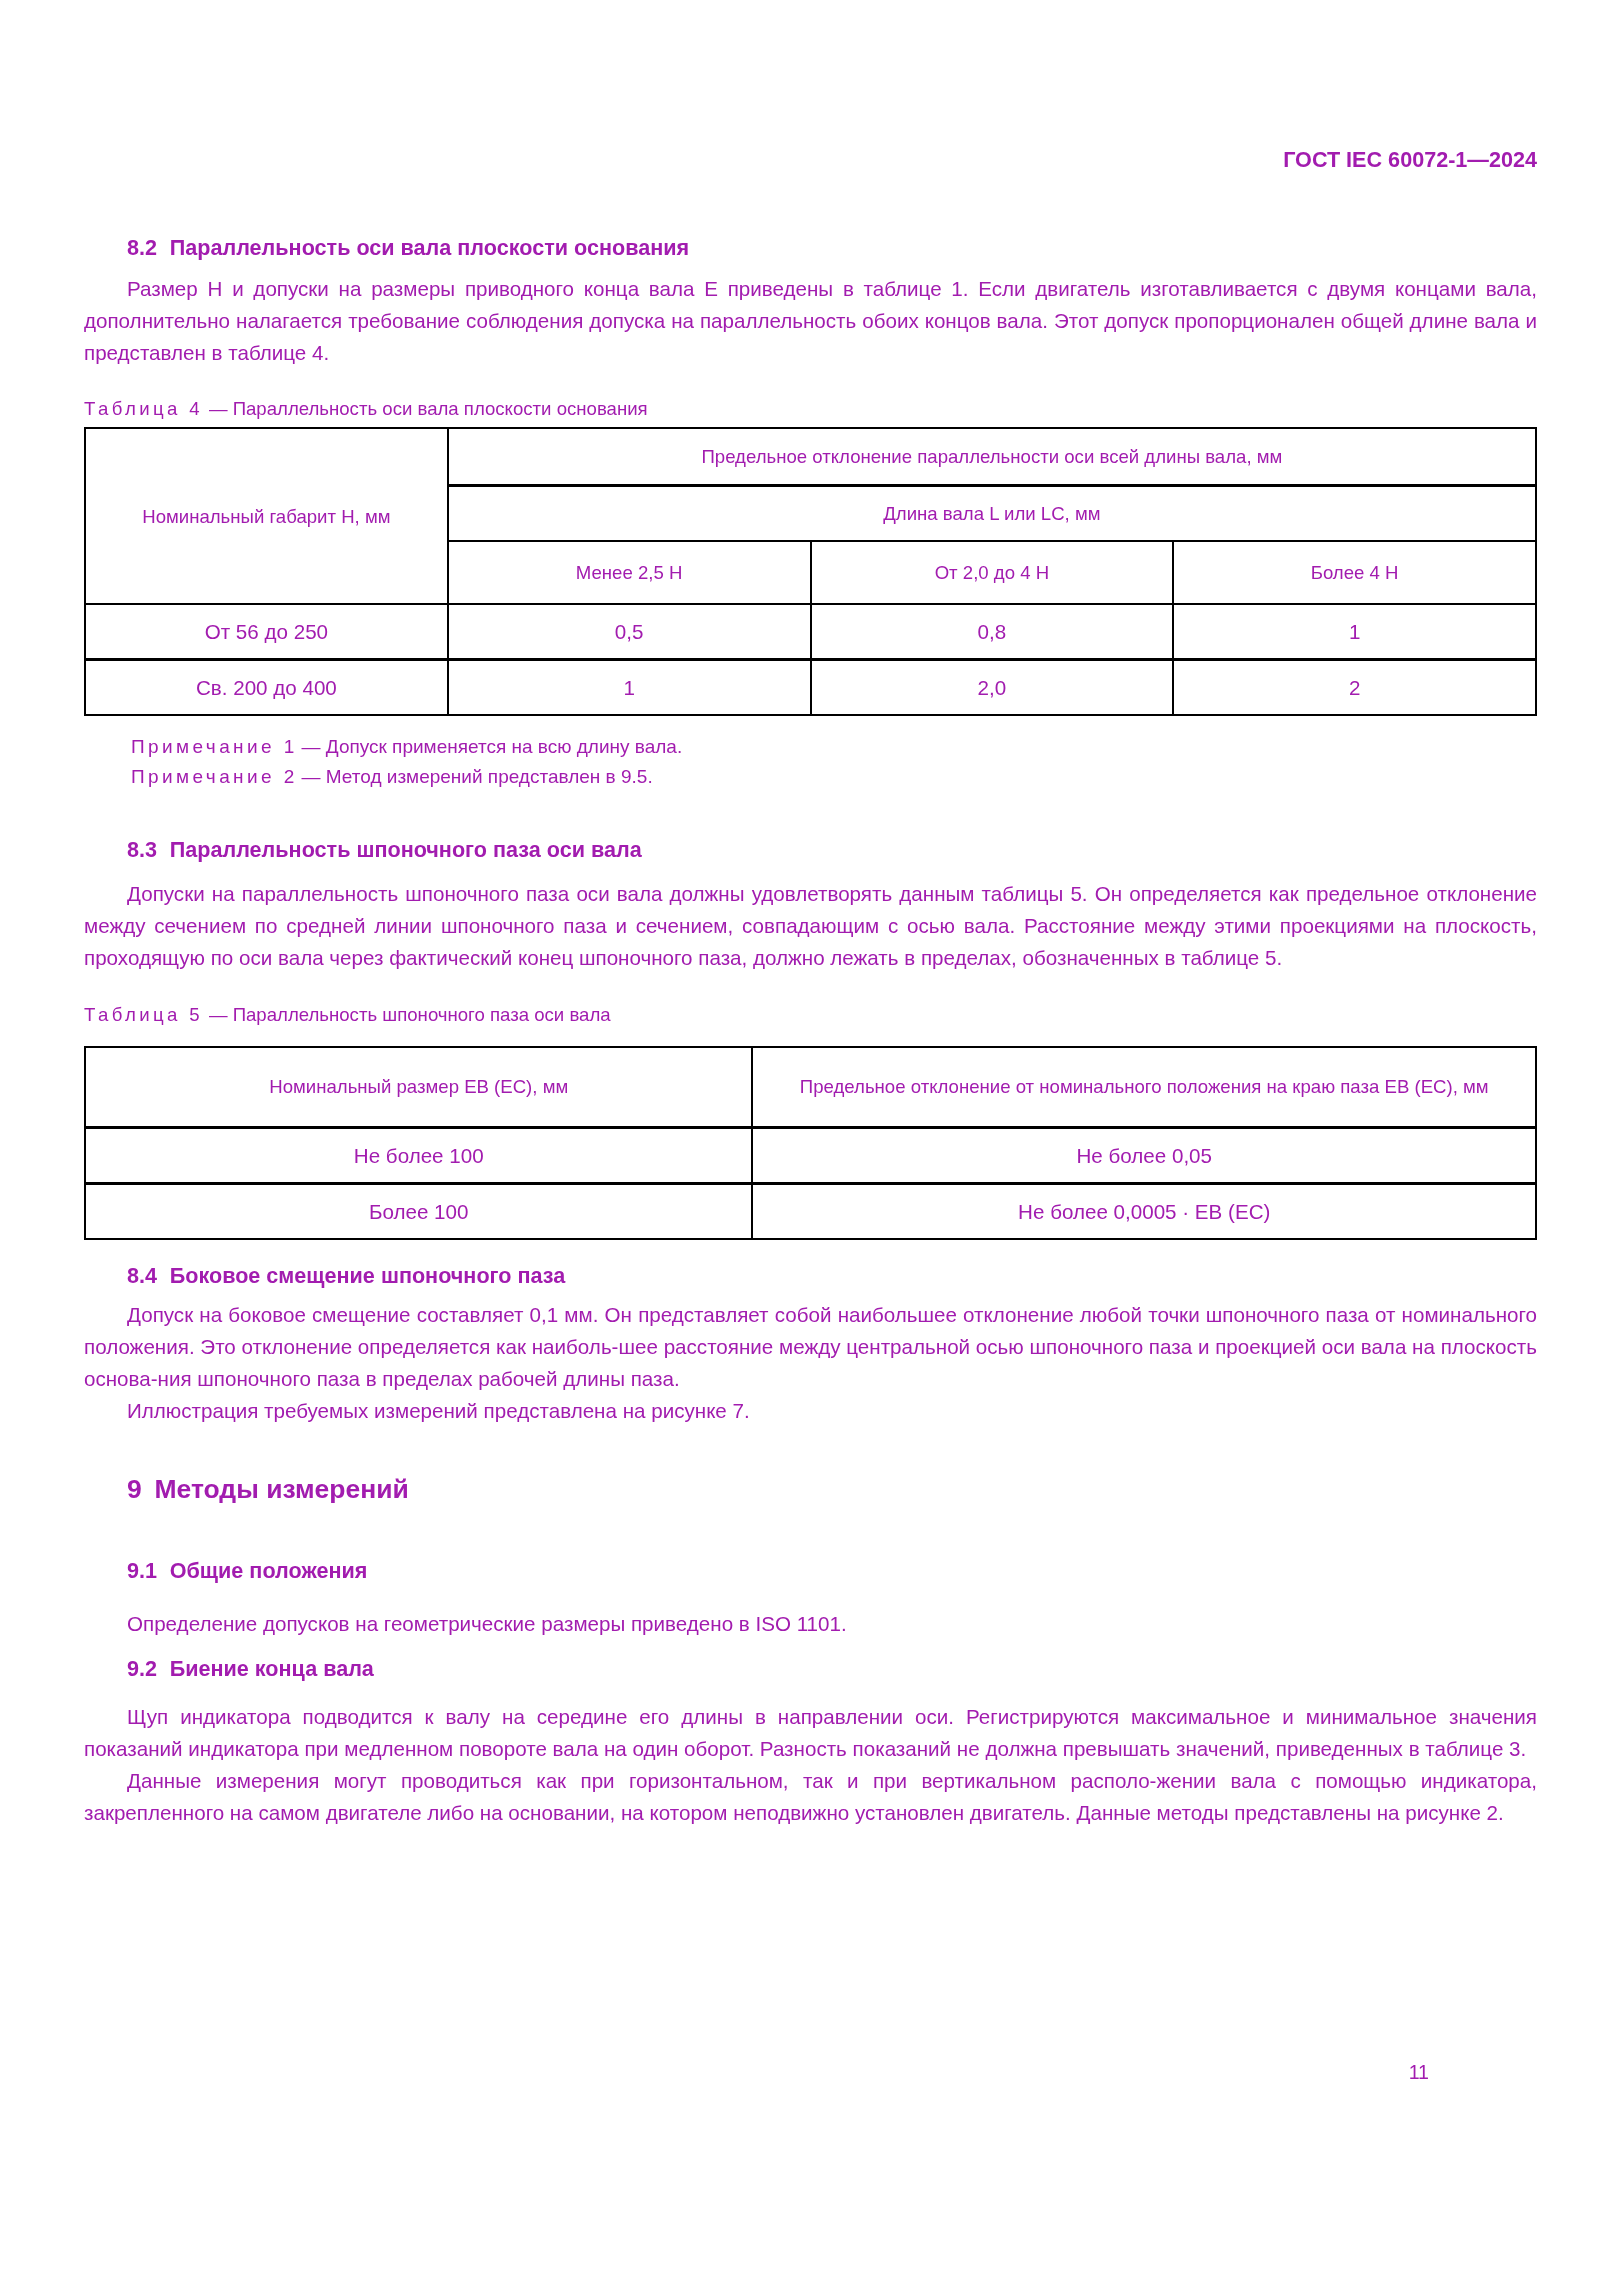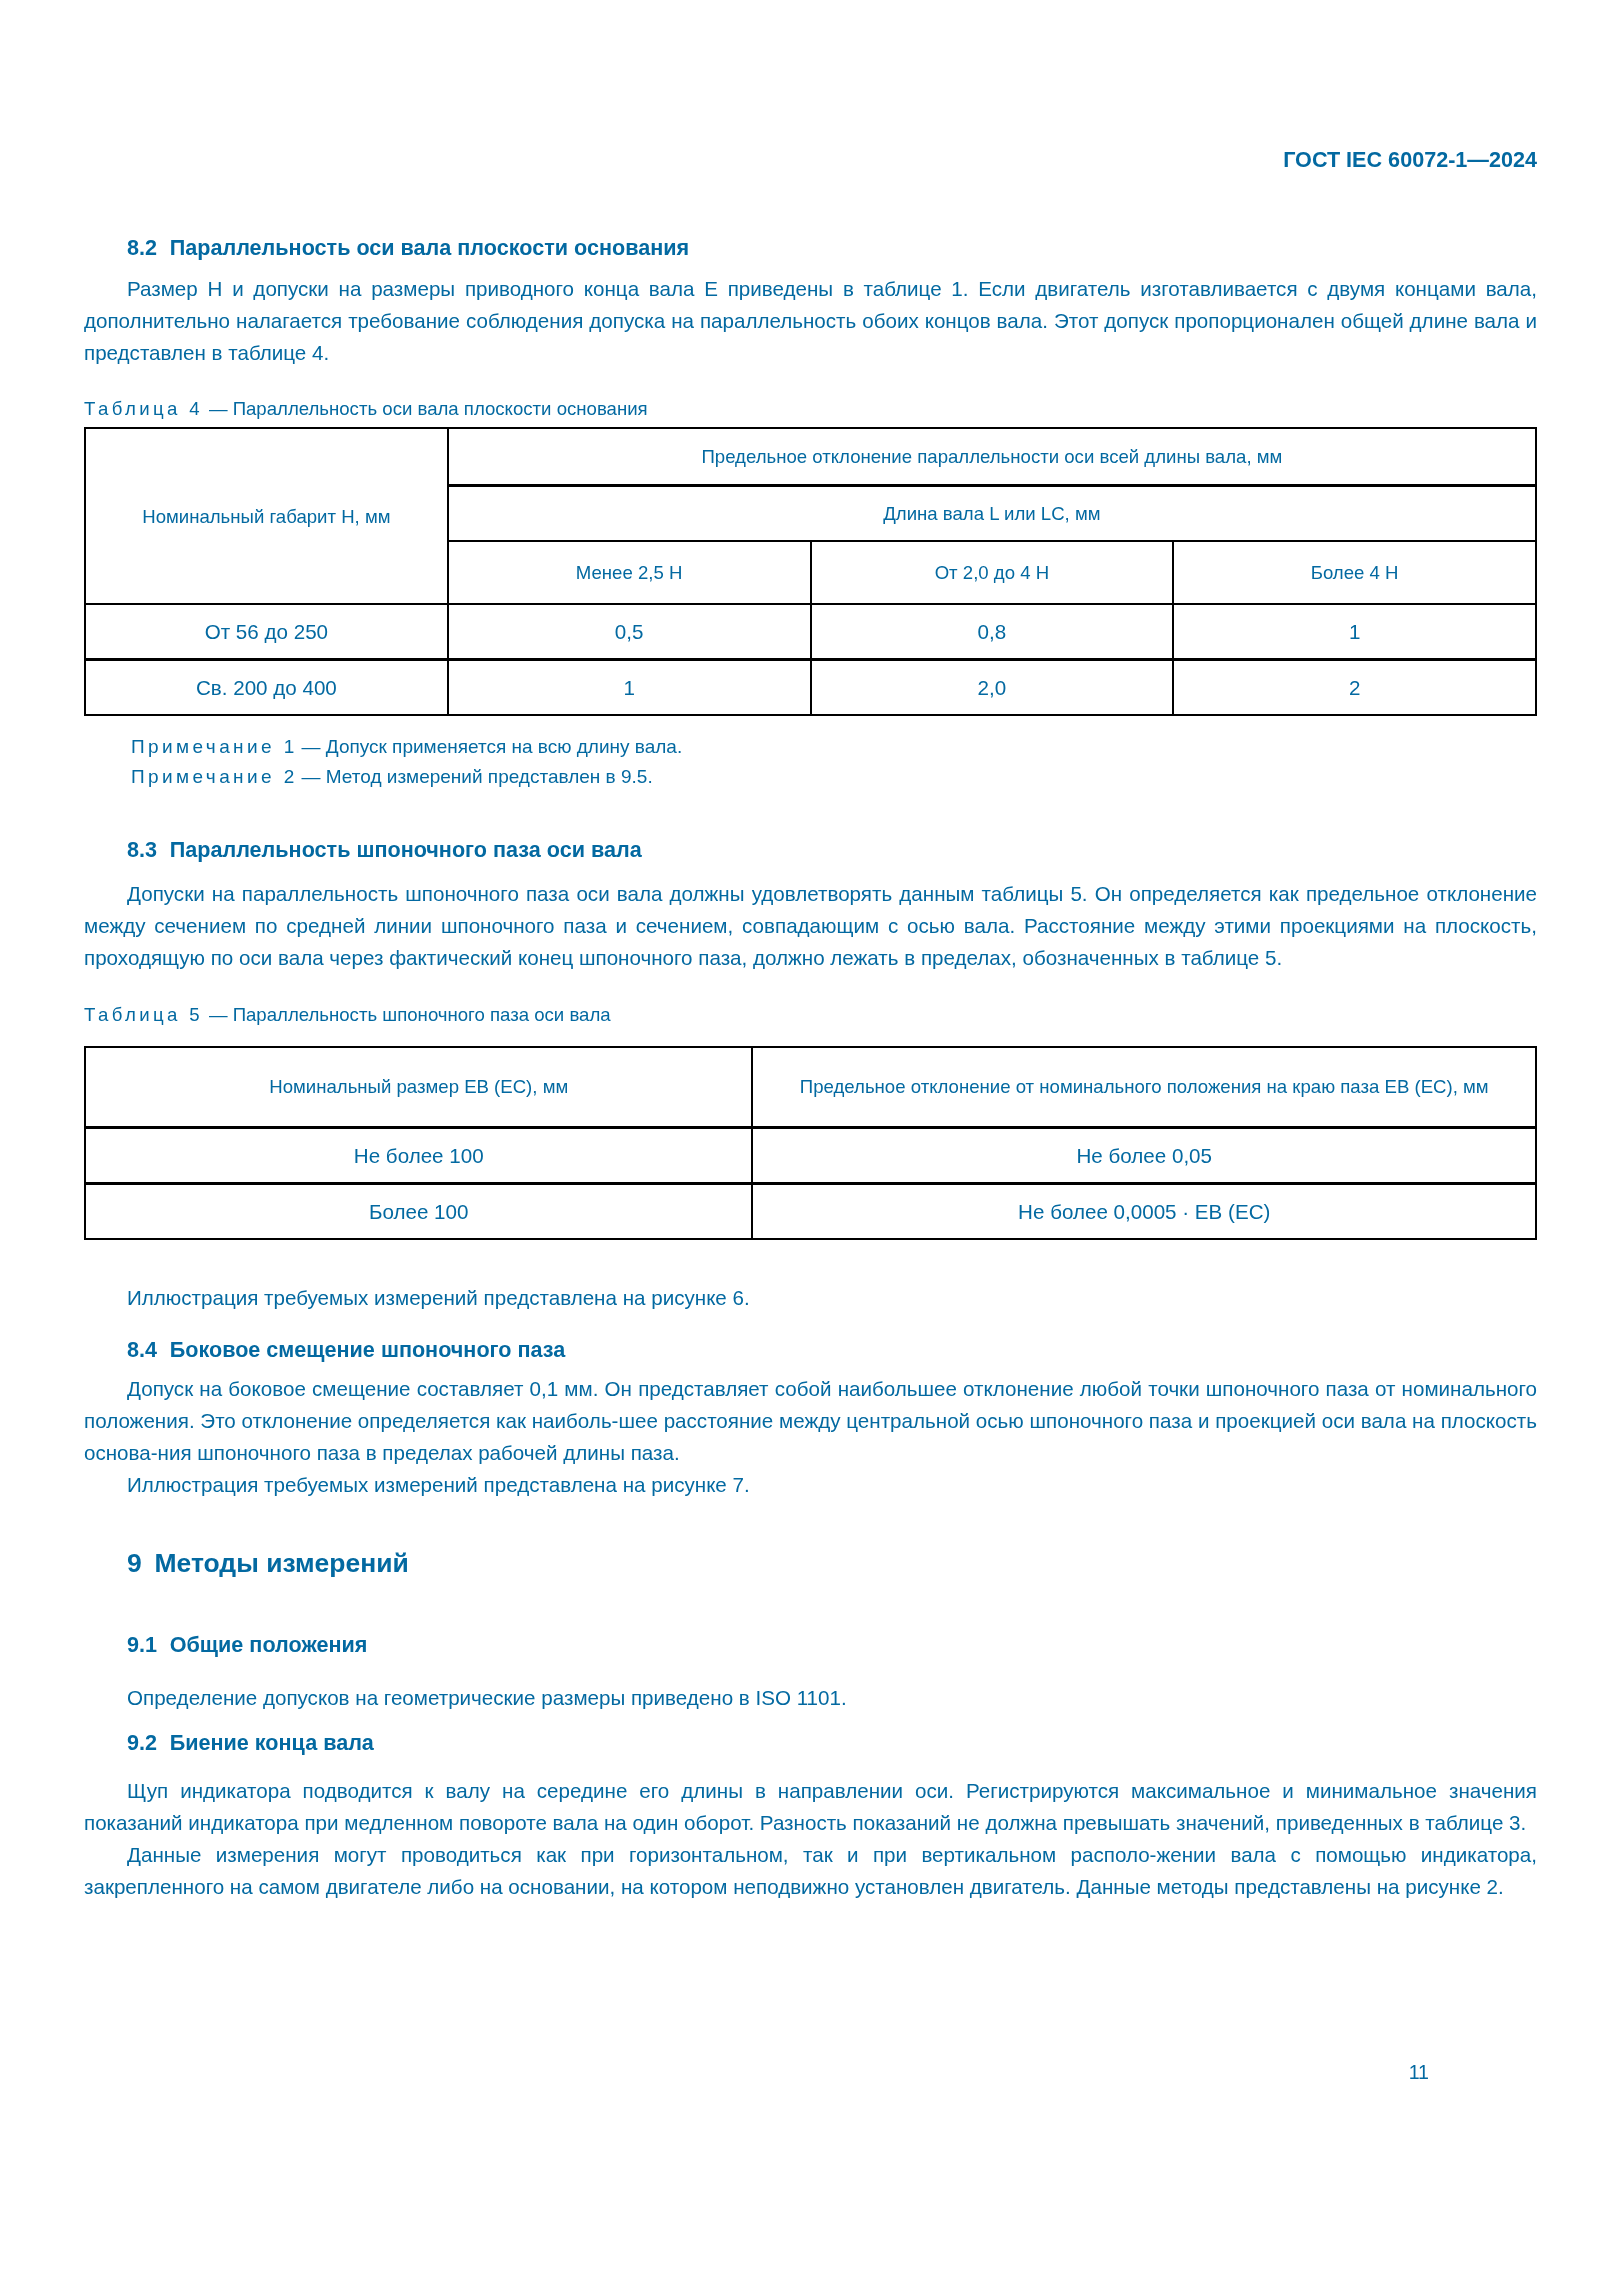--- a/index.html
+++ b/index.html
@@ -1,21 +1,21 @@
 <!DOCTYPE html>
 <html lang="ru"><head>
 <meta charset="utf-8">
 <style>
   html,body { margin:0; padding:0; background:#e8e8e8; }
   .page {
     position:relative;
     width:1621px; height:2293px;
     margin:0 auto;
     background:#ffffff;
-    color:#0369a1;
+    color:#a21caf;
     font-family:"Liberation Sans", sans-serif;
     box-sizing:border-box;
     padding:0 84px;
     overflow:hidden;
   }
   .doc-header {
     margin-top:147px;
     text-align:right;
     font-weight:bold;
     font-size:21.6px;
@@ -157,21 +157,20 @@
       <td style="height:49px;">Не более 100</td>
       <td>Не более 0,05</td>
     </tr>
     <tr class="data">
       <td class="bt4" style="height:49px;">Более 100</td>
       <td class="bt4">Не более 0,0005 · EB (EC)</td>
     </tr>
   </tbody>
     </table>
 
-  <p class="body" style="margin-top:42px;">Иллюстрация требуемых измерений представлена на рисунке 6.</p>
 
   <h2 class="h-sub" style="margin-top:21.6px;"><span class="h-num">8.4</span><span>Боковое смещение шпоночного паза</span></h2>
 
   <p class="body" style="margin-top:9.8px;">Допуск на боковое смещение составляет 0,1 мм. Он представляет собой наибольшее отклонение любой точки шпоночного паза от номинального положения. Это отклонение определяется как наиболь-шее расстояние между центральной осью шпоночного паза и проекцией оси вала на плоскость основа-ния шпоночного паза в пределах рабочей длины паза.</p>
   <p class="body">Иллюстрация требуемых измерений представлена на рисунке 7.</p>
 
   <h1 class="h-main" style="margin-top:46px;"><span class="h-num">9</span><span>Методы измерений</span></h1>
 
   <h2 class="h-sub" style="margin-top:51px;"><span class="h-num">9.1</span><span>Общие положения</span></h2>
 

